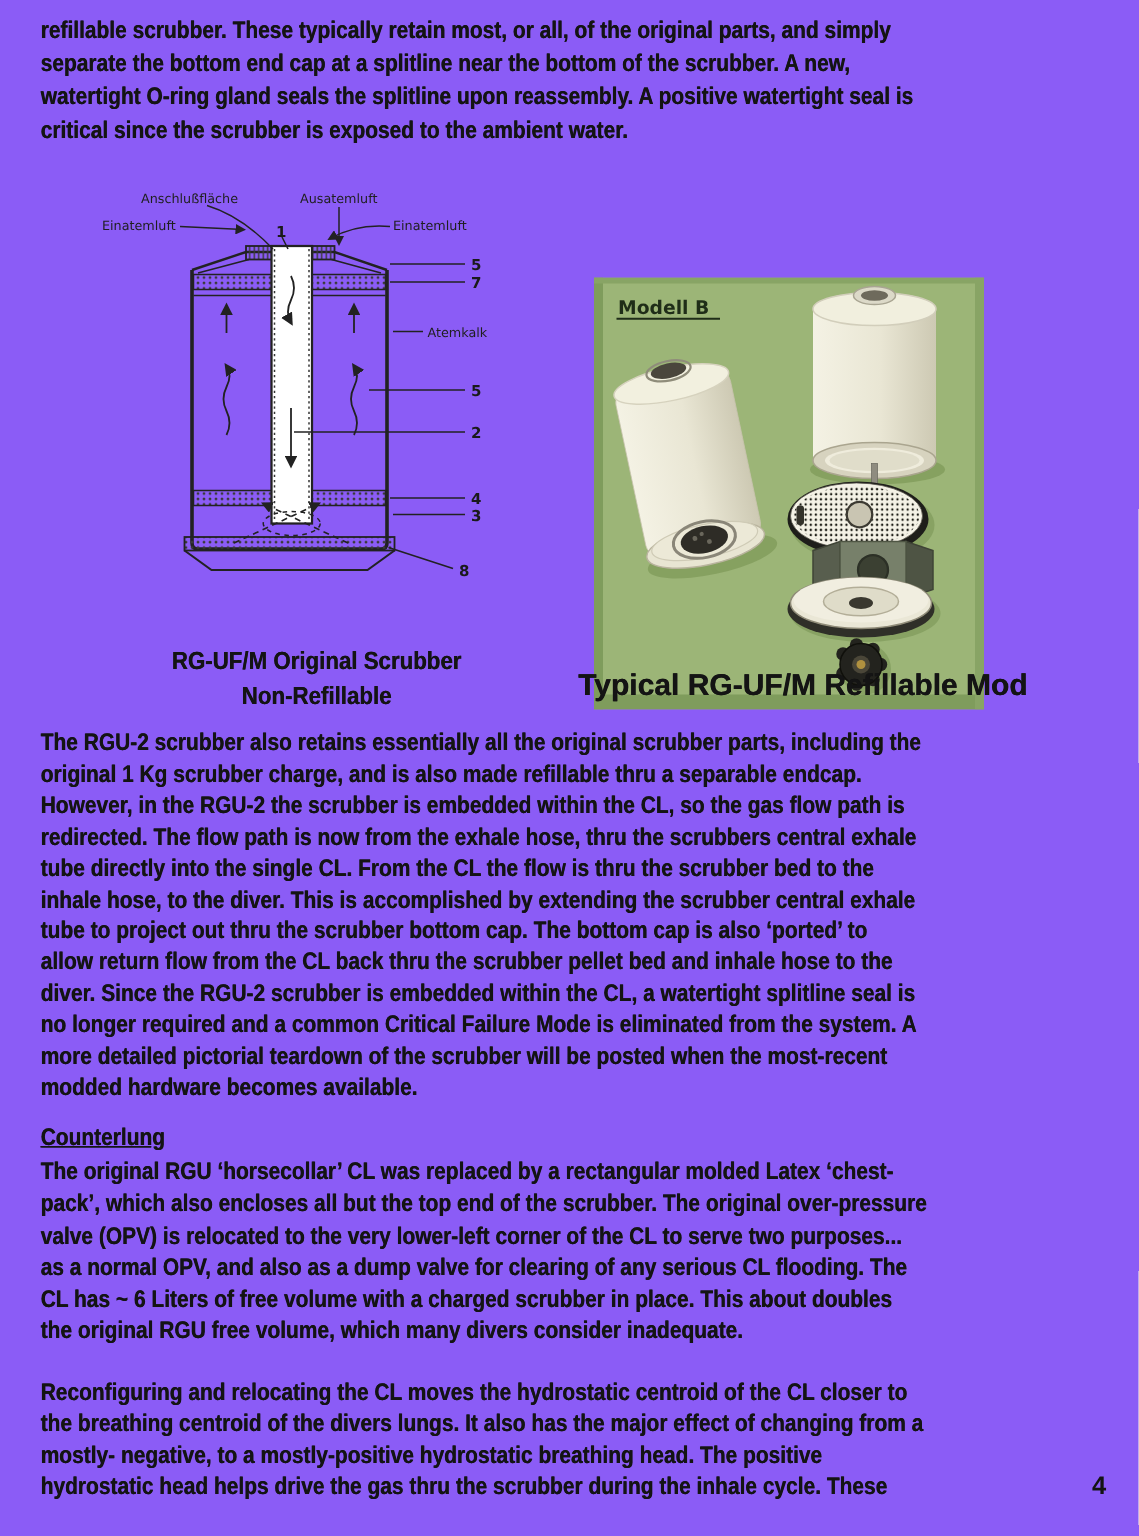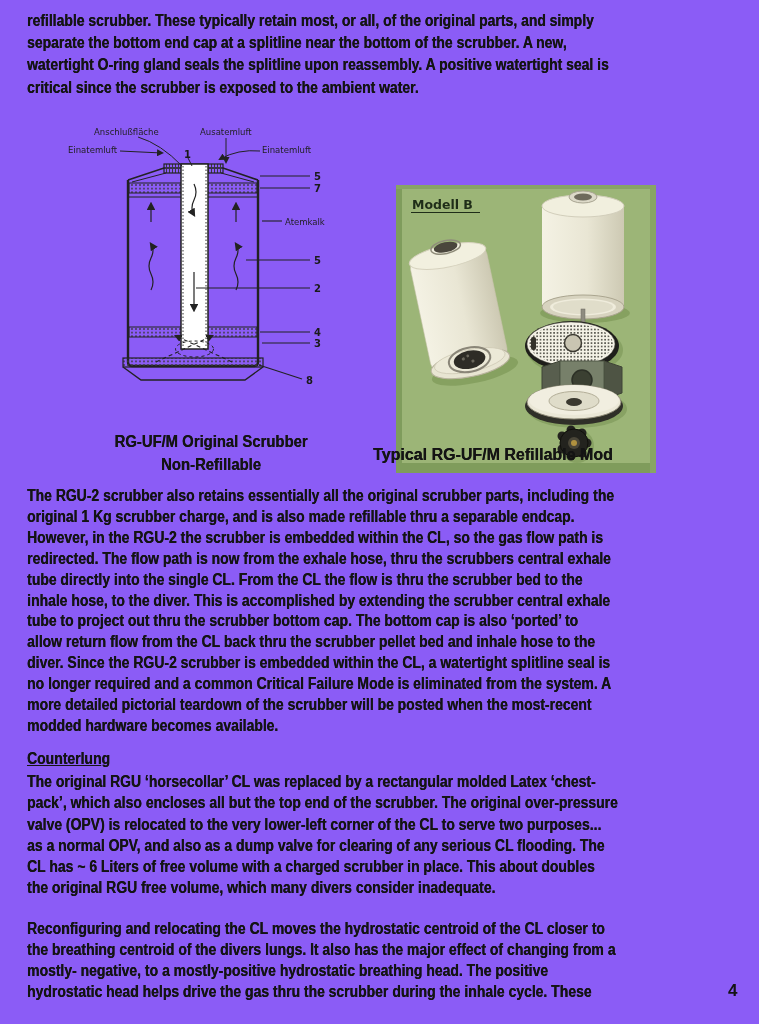--- a/index.html
+++ b/index.html
@@ -29,21 +29,21 @@
   .diagram-wrap{position:absolute; left:50px; top:4px; width:265px; height:280px;}
   .photo-wrap{position:absolute; left:380px; top:39px; width:260px; height:208px;margin-top:28px;}
   .caption-left{
     position:absolute; left:30px; top:312px; width:330px;
     text-align:center; font-size:16.5px; font-weight:bold; line-height:23px;
     transform:scaleX(0.9); transform-origin:50% 0;
     text-shadow:0.3px 0 0 currentColor;
   }
   .caption-right{
     position:absolute; left:357px; top:328px; width:312px;
-    text-align:left; font-size:16px; font-weight:bold;
+    text-align:right; font-size:20px; font-weight:bold;
     text-shadow:0.3px 0 0 currentColor;
   }
   .page-number{
     position:absolute; left:728px; top:981px;
     font-size:17px; font-weight:bold;
   }
   .dlabel{font-family:"DejaVu Sans", sans-serif; font-size:8.5px; fill:#1f1f1f;}
   .dnum{font-family:"DejaVu Sans", sans-serif; font-size:10px; font-weight:bold; fill:#1a1a1a;}
 </style>
 </head>

